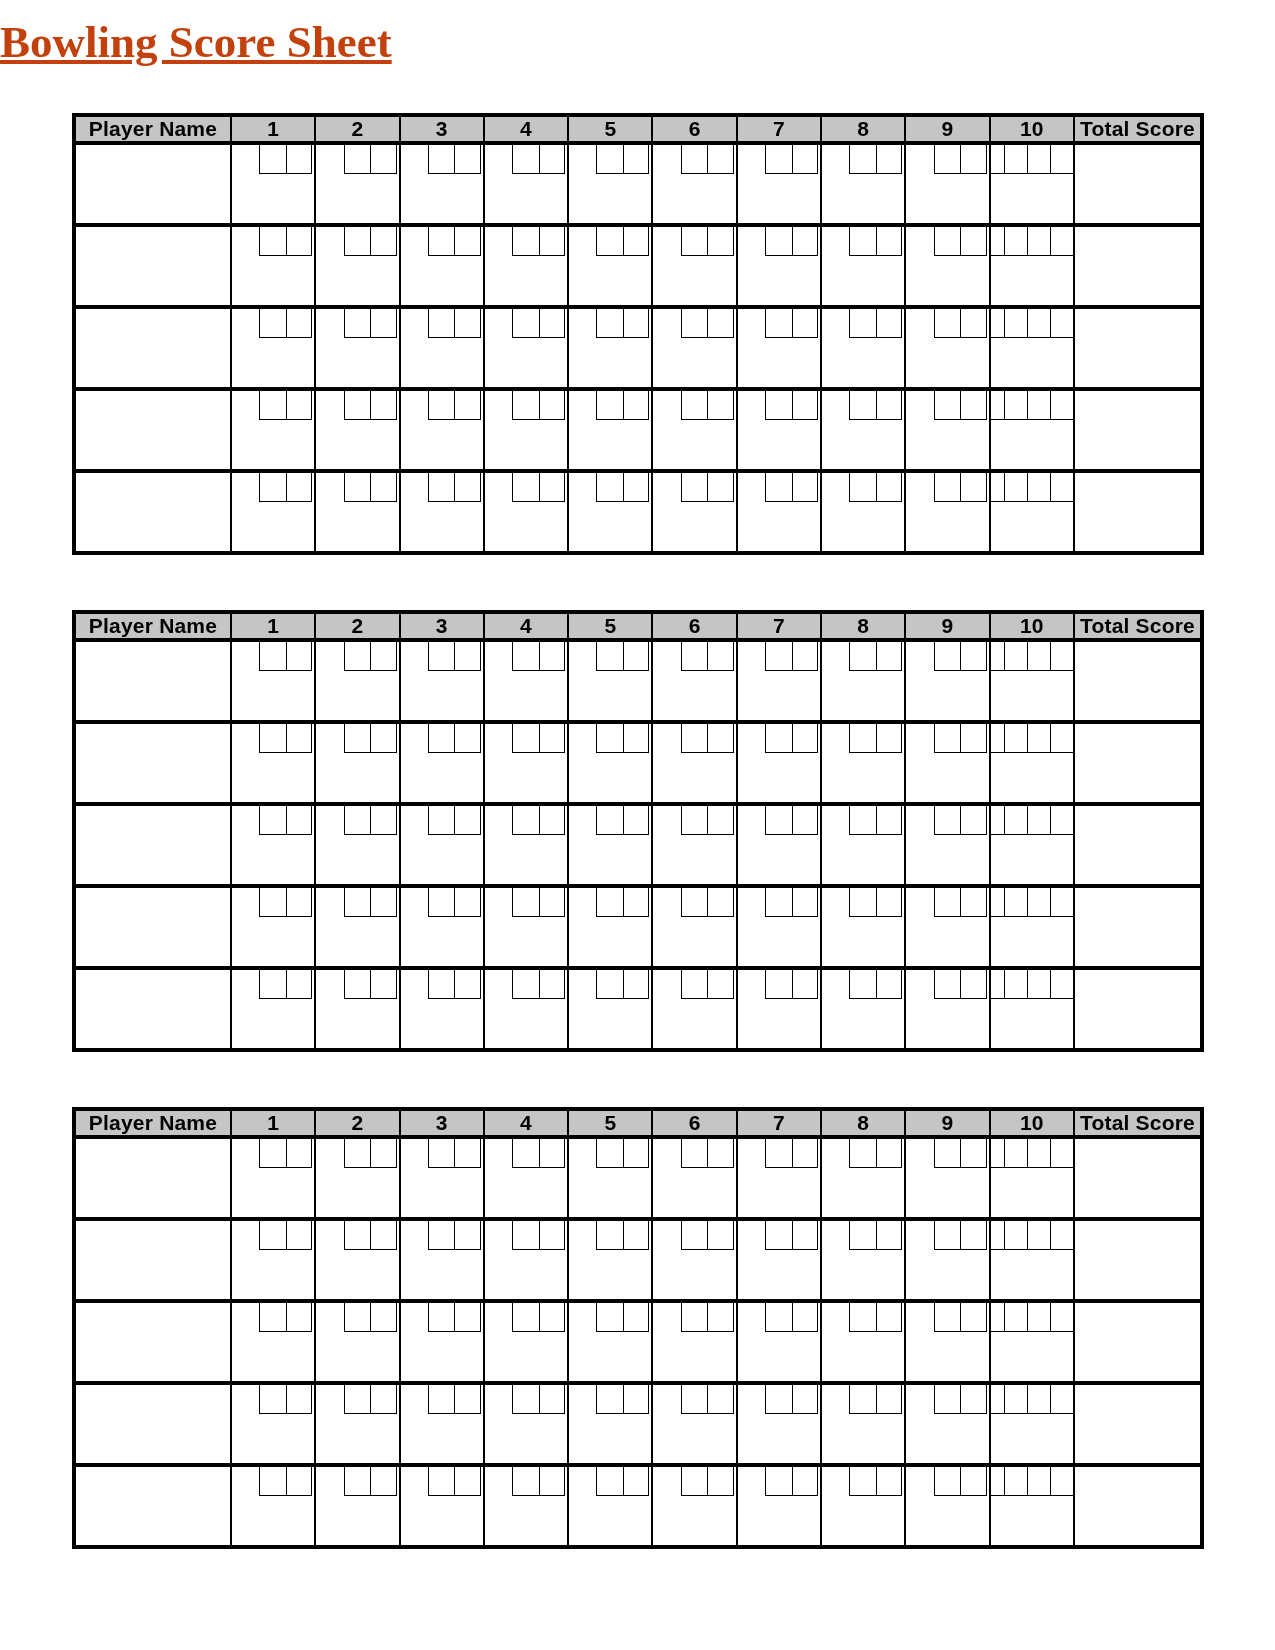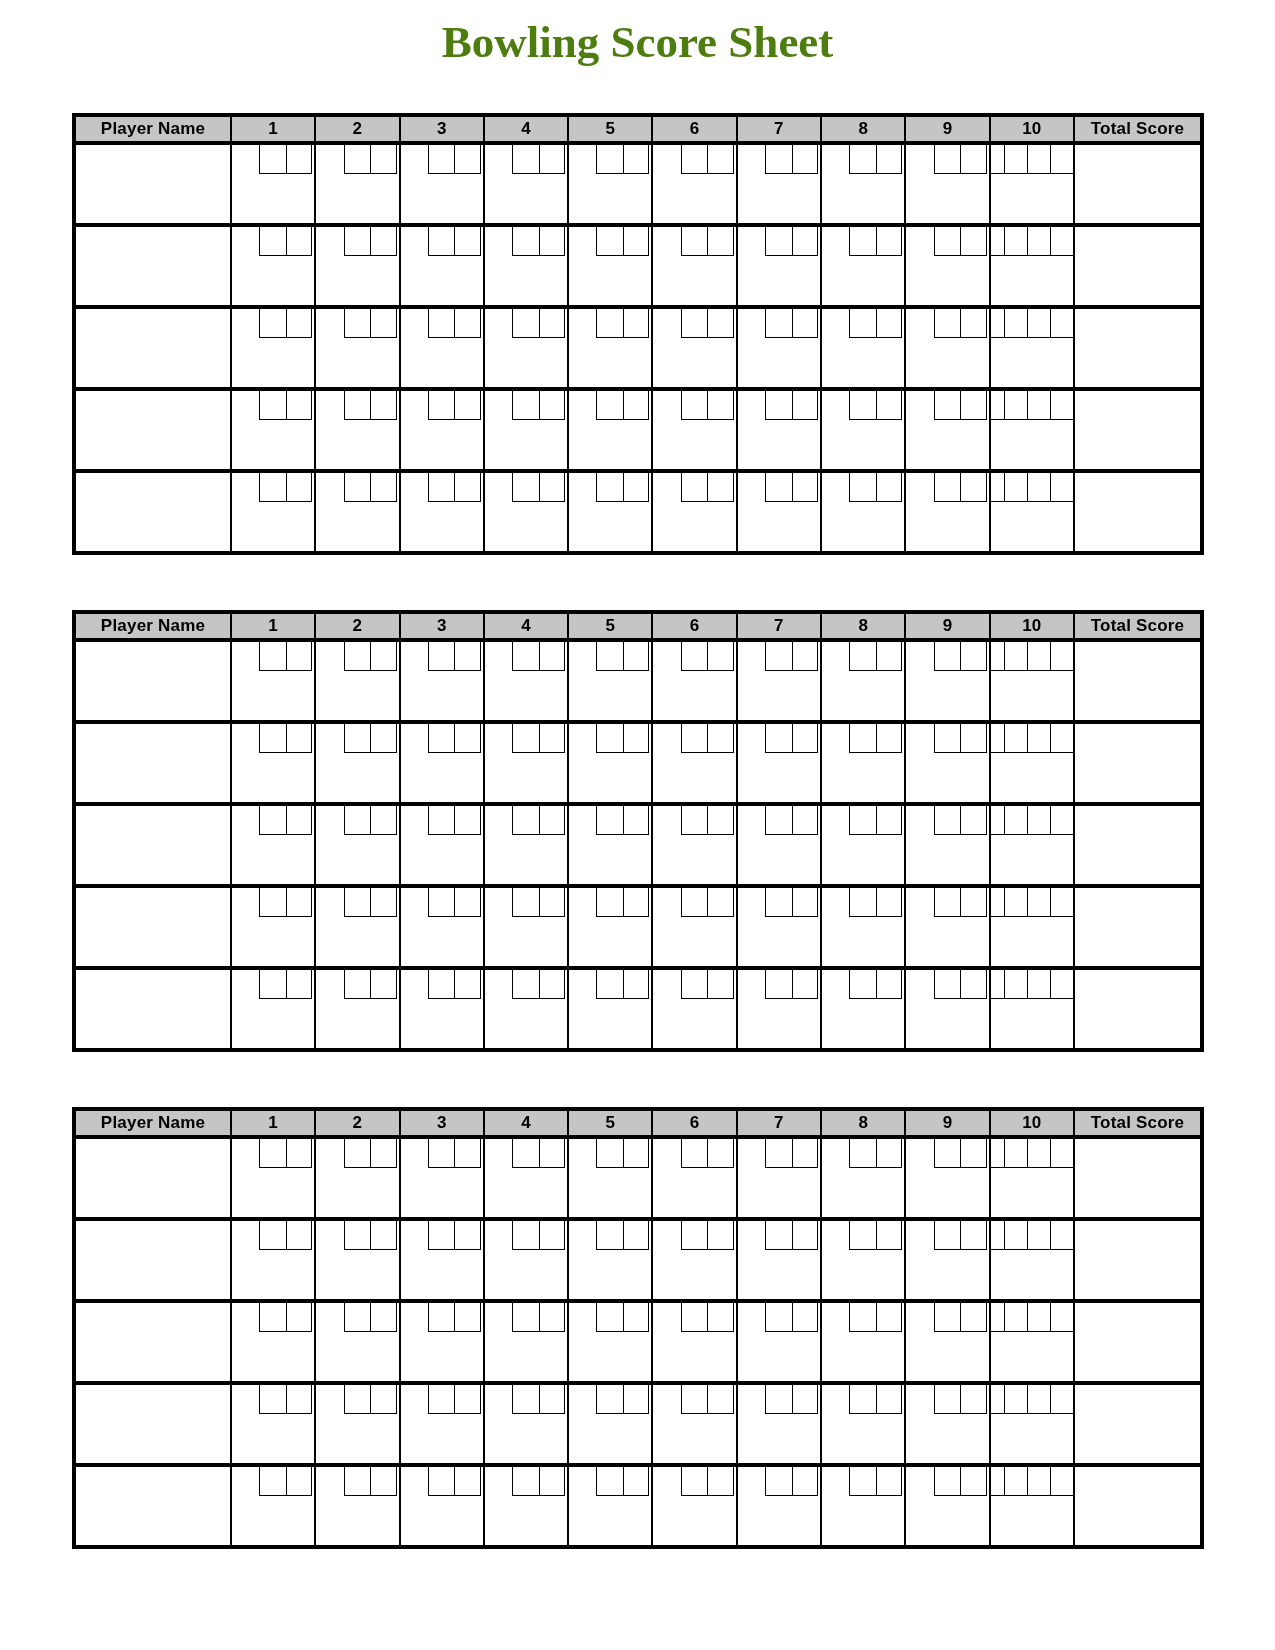--- a/index.html
+++ b/index.html
@@ -11,26 +11,26 @@
     font-family: "Liberation Sans", sans-serif;
     color: #000;
     overflow: hidden;
   }
   .title {
     position: absolute;
     top: 16px;
     left: 0;
     width: 100%;
     margin: 0;
-    text-align: center;
     font-family: "Liberation Serif", serif;
     font-weight: bold;
     font-size: 45px;
     line-height: 52px;
-    color: #4d7c0f;
+    color: #c2410c;
+    text-decoration: underline;
   }
   .tables {
     position: absolute;
     left: 72px;
     top: 113px;
     width: 1132px;
   }
   .score-table {
     width: 1132px;
     box-sizing: border-box;
@@ -48,21 +48,21 @@
     border-bottom: 4px solid #000;
     background: #c5c5c5;
   }
   .hcell {
     box-sizing: border-box;
     border-right: 2.5px solid #000;
     display: flex;
     align-items: center;
     justify-content: center;
     font-weight: bold;
-    font-size: 17px;
+    font-size: 21px;
     letter-spacing: 0.2px;
     overflow: hidden;
     white-space: nowrap;
   }
   .hcell:last-child { border-right: none; border-radius: 11px; }
   .prow {
     height: 78px;
     border-bottom: 4px solid #000;
   }
   .prow:last-child { border-bottom: none; }

